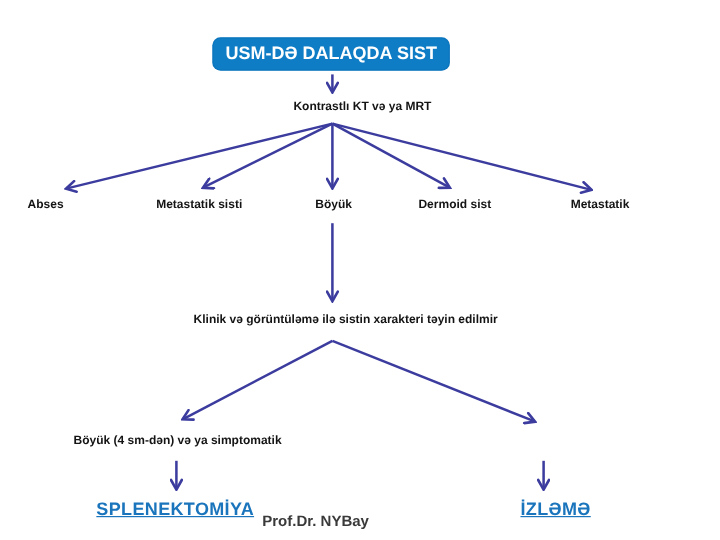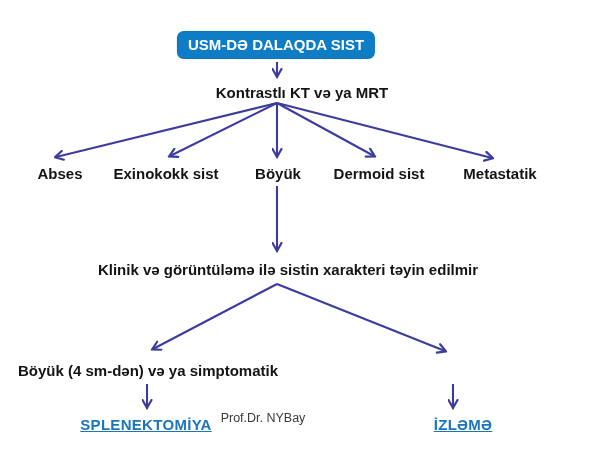--- a/index.html
+++ b/index.html
@@ -14,38 +14,38 @@
   }
   .slide{
     position:relative;width:600px;height:450px;margin:0 auto;
     background:var(--background);overflow:hidden;
   }
   .arrows{position:absolute;left:0;top:0;width:600px;height:450px;}
   .flow-line{stroke:var(--arrow);stroke-width:2.1;}
   .ah-path{stroke:var(--arrow);fill:none;stroke-width:2.2;stroke-linecap:round;}
   .label{
     position:absolute;transform:translateX(-50%);white-space:nowrap;
-    font-weight:700;font-size:15px;color:var(--body_text);line-height:1.15;
+    font-weight:700;font-size:10px;color:var(--body_text);line-height:1.15;
   }
   .title-box{
     position:absolute;left:276px;top:31px;transform:translateX(-50%);
     background:var(--title_bg);color:var(--title_text);
     font-weight:700;font-size:15px;white-space:nowrap;
     padding:5px 11px;border-radius:7px;line-height:1.2;
     box-shadow:0 0 0 1px rgba(10,100,170,.35) inset;
   }
   .outcome{
     position:absolute;transform:translateX(-50%);white-space:nowrap;
     font-weight:700;font-size:15px;letter-spacing:.3px;
     color:var(--outcome_text);
     text-decoration:underline;
   }
   .credit{
     position:absolute;transform:translateX(-50%);white-space:nowrap;
-    font-weight:400;font-size:12.5px;color:var(--credit_text);
+    font-weight:700;font-size:12.5px;color:var(--credit_text);margin-top:16px;
   }
 </style>
 </head>
 <body>
 
 <div class="slide">
 
   <svg class="arrows" width="600" height="450" viewBox="0 0 600 450" aria-hidden="true">
     <defs>
       <marker id="ah" viewBox="0 0 11 11" refX="8.5" refY="5.5" markerWidth="11" markerHeight="11" markerUnits="userSpaceOnUse" orient="auto-start-reverse">
@@ -69,22 +69,22 @@
     <line class="flow-line" x1="147" y1="384" x2="147" y2="407" marker-end="url(#ah)"></line>
     <line class="flow-line" x1="453" y1="384" x2="453" y2="407" marker-end="url(#ah)"></line>
   </svg>
 
   <div class="title-box">
     <span>USM-DƏ DALAQDA SIST</span>
   </div>
 
   <div class="label" style="left:302px;top:84px">Kontrastlı KT və ya MRT</div>
 
-  <div class="label" style="left:60px;top:165px">Abses</div>
-  <div class="label" style="left:166px;top:165px">Exinokokk sist</div>
+  <div class="label" style="left:38px;top:165px">Abses</div>
+  <div class="label" style="left:166px;top:165px">Metastatik sisti</div>
   <div class="label" style="left:278px;top:165px">Böyük</div>
   <div class="label" style="left:379px;top:165px">Dermoid sist</div>
   <div class="label" style="left:500px;top:165px">Metastatik</div>
 
   <div class="label" style="left:288px;top:261px">Klinik və görüntüləmə ilə sistin xarakteri təyin edilmir</div>
 
   <div class="label" style="left:148px;top:362px">Böyük (4 sm-dən) və ya simptomatik</div>
 
   <div class="outcome" style="left:146px;top:416px">SPLENEKTOMİYA</div>
   <div class="outcome" style="left:463px;top:416px">İZLƏMƏ</div>

